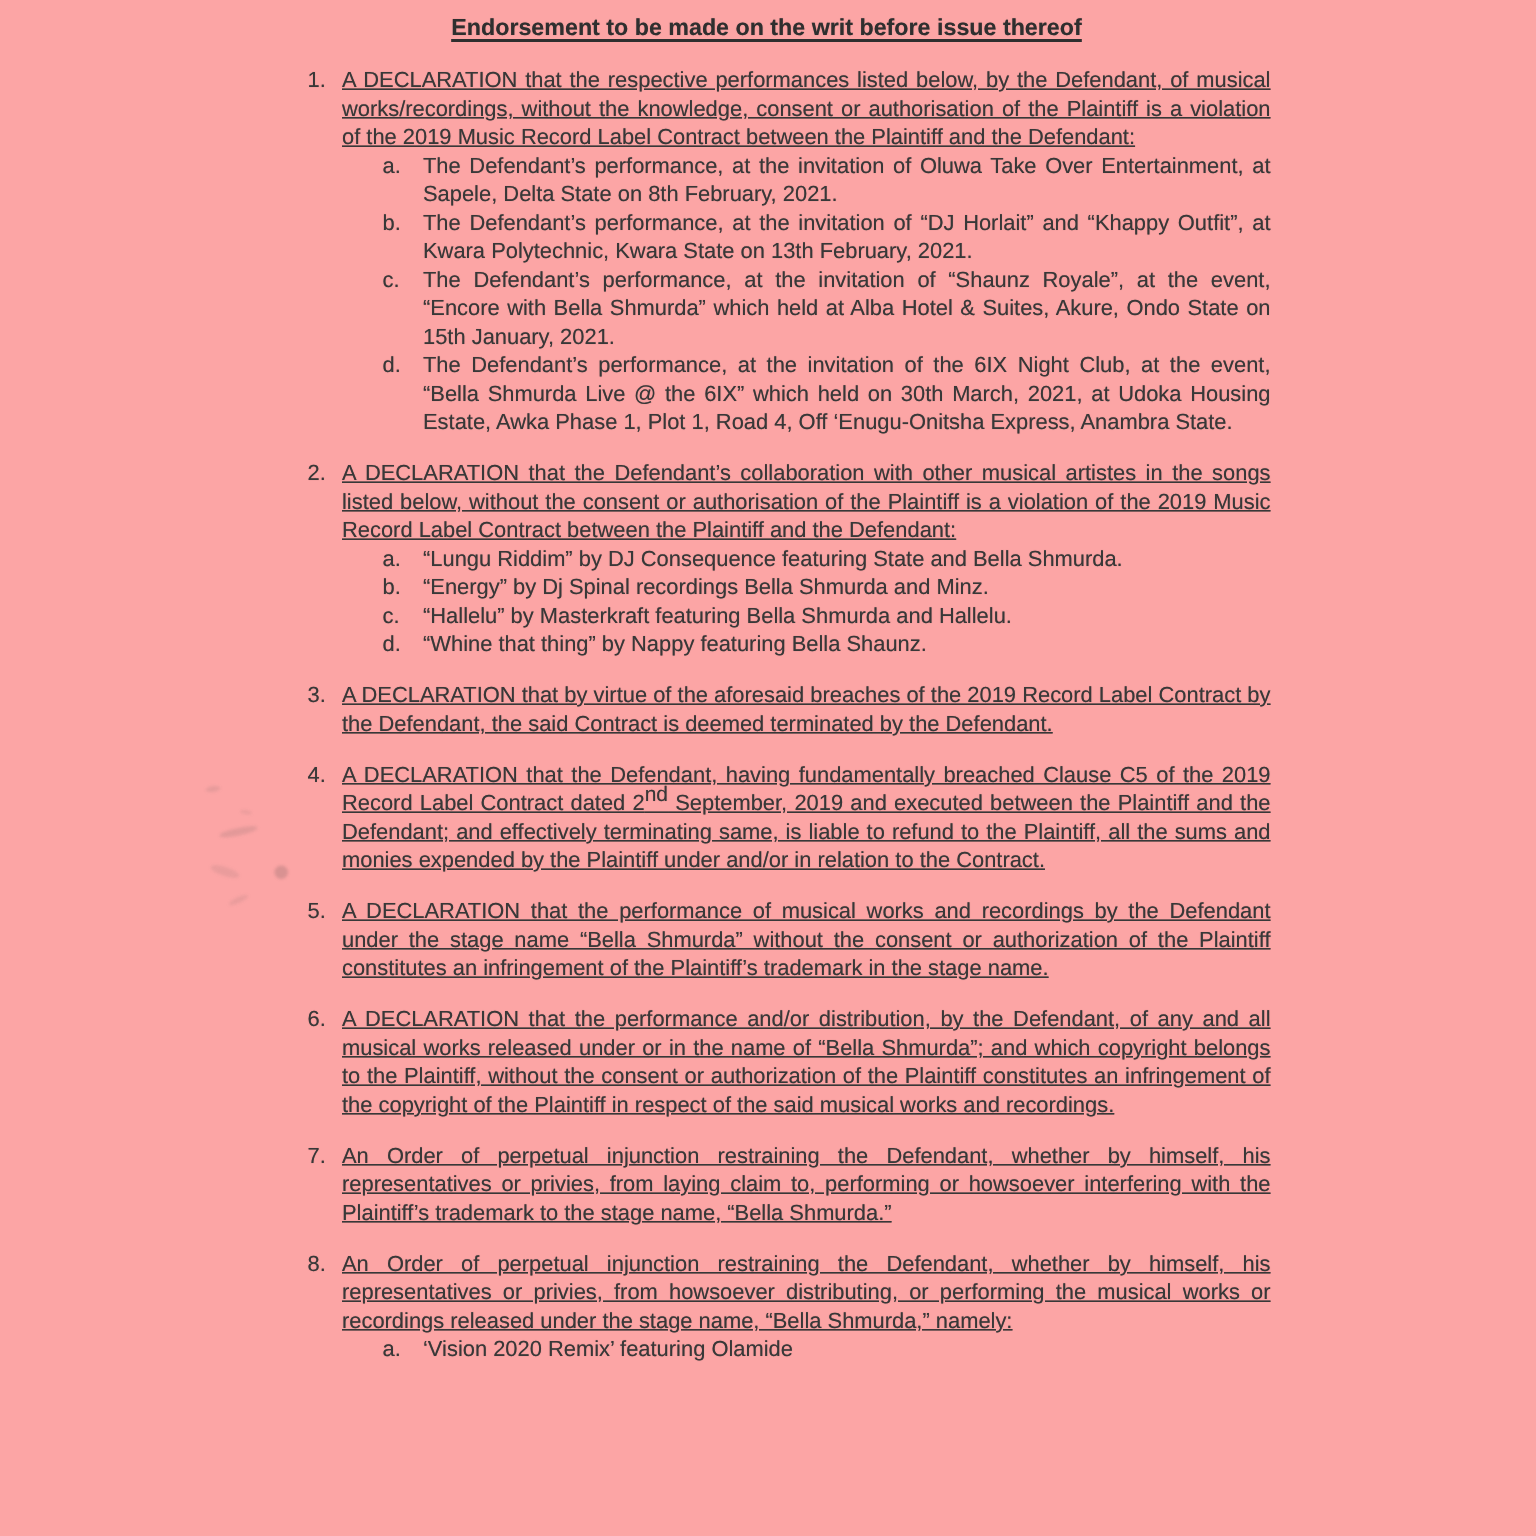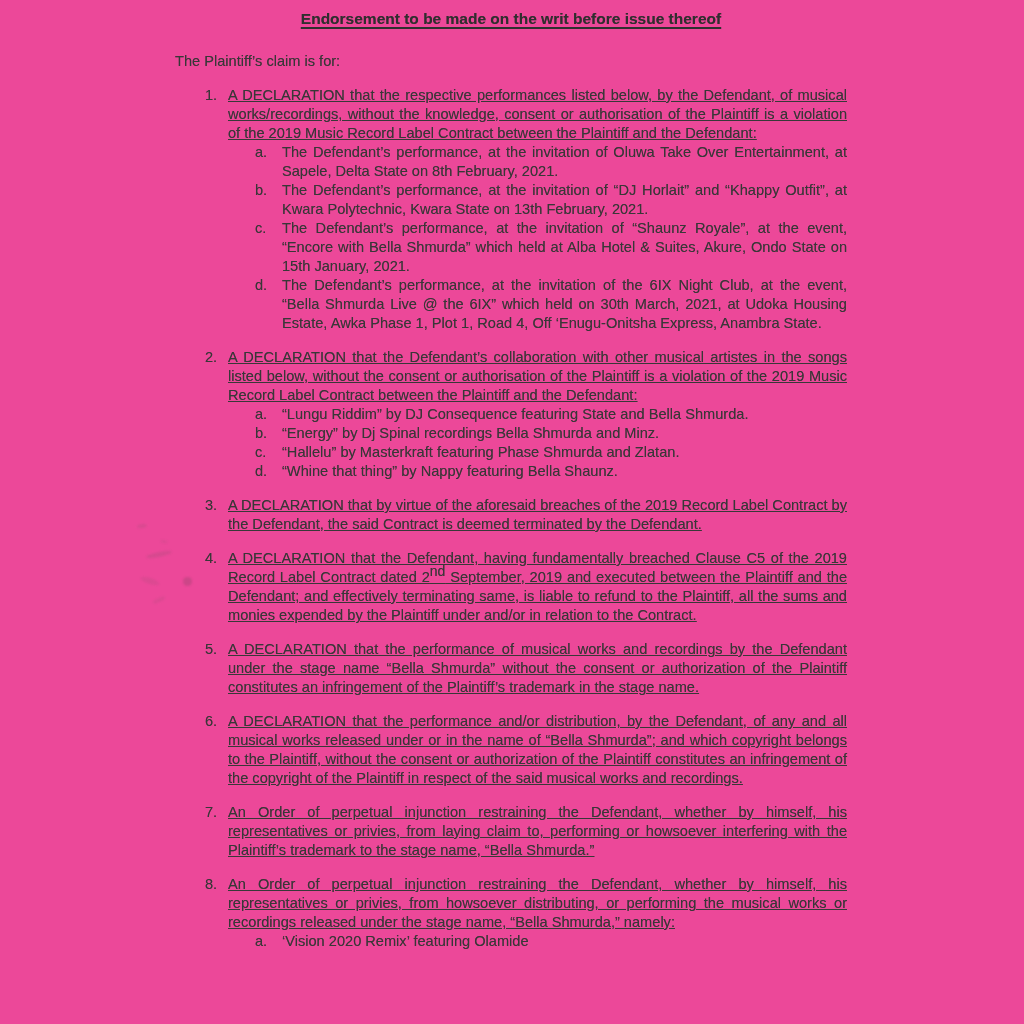--- a/index.html
+++ b/index.html
@@ -3,21 +3,21 @@
 <meta charset="utf-8">
 <style>
   html, body {
     margin: 0;
     padding: 0;
   }
   .page {
     position: relative;
     width: 1024px;
     height: 1024px;
-    background: #ec4899;
+    background: #fca5a5;
     font-family: "Liberation Sans", sans-serif;
     color: #383838;
     overflow: hidden;
   }
   .content {
     position: absolute;
     left: 175px;
     top: 0;
     width: 672px;
     filter: blur(0.25px);
@@ -94,21 +94,20 @@
 <div class="page">
   <div class="smudge s1"></div>
   <div class="smudge s2"></div>
   <div class="smudge s3"></div>
   <div class="smudge s4"></div>
   <div class="smudge s5"></div>
   <div class="smudge s6"></div>
 
   <div class="content">
     <h1 class="doc-title">Endorsement to be made on the writ before issue thereof</h1>
-    <p class="intro">The Plaintiff’s claim is for:</p>
 
     <div class="item">
       <span class="item-num">1.</span>
       <div class="item-body">
         <div class="item-text">A DECLARATION that the respective performances listed below, by the Defendant, of musical works/recordings, without the knowledge, consent or authorisation of the Plaintiff is a violation of the 2019 Music Record Label Contract between the Plaintiff and the Defendant:</div>
         <div class="subitem">
           <span class="subitem-letter">a.</span>
           <div class="subitem-text">The Defendant’s performance, at the invitation of Oluwa Take Over Entertainment, at Sapele, Delta State on 8th February, 2021.</div>
         </div>
         <div class="subitem">
@@ -133,21 +132,21 @@
         <div class="subitem">
           <span class="subitem-letter">a.</span>
           <div class="subitem-text">“Lungu Riddim” by DJ Consequence featuring State and Bella Shmurda.</div>
         </div>
         <div class="subitem">
           <span class="subitem-letter">b.</span>
           <div class="subitem-text">“Energy” by Dj Spinal recordings Bella Shmurda and Minz.</div>
         </div>
         <div class="subitem">
           <span class="subitem-letter">c.</span>
-          <div class="subitem-text">“Hallelu” by Masterkraft featuring Phase Shmurda and Zlatan.</div>
+          <div class="subitem-text">“Hallelu” by Masterkraft featuring Bella Shmurda and Hallelu.</div>
         </div>
         <div class="subitem">
           <span class="subitem-letter">d.</span>
           <div class="subitem-text">“Whine that thing” by Nappy featuring Bella Shaunz.</div>
         </div>
       </div>
     </div>
 
     <div class="item">
       <span class="item-num">3.</span>

